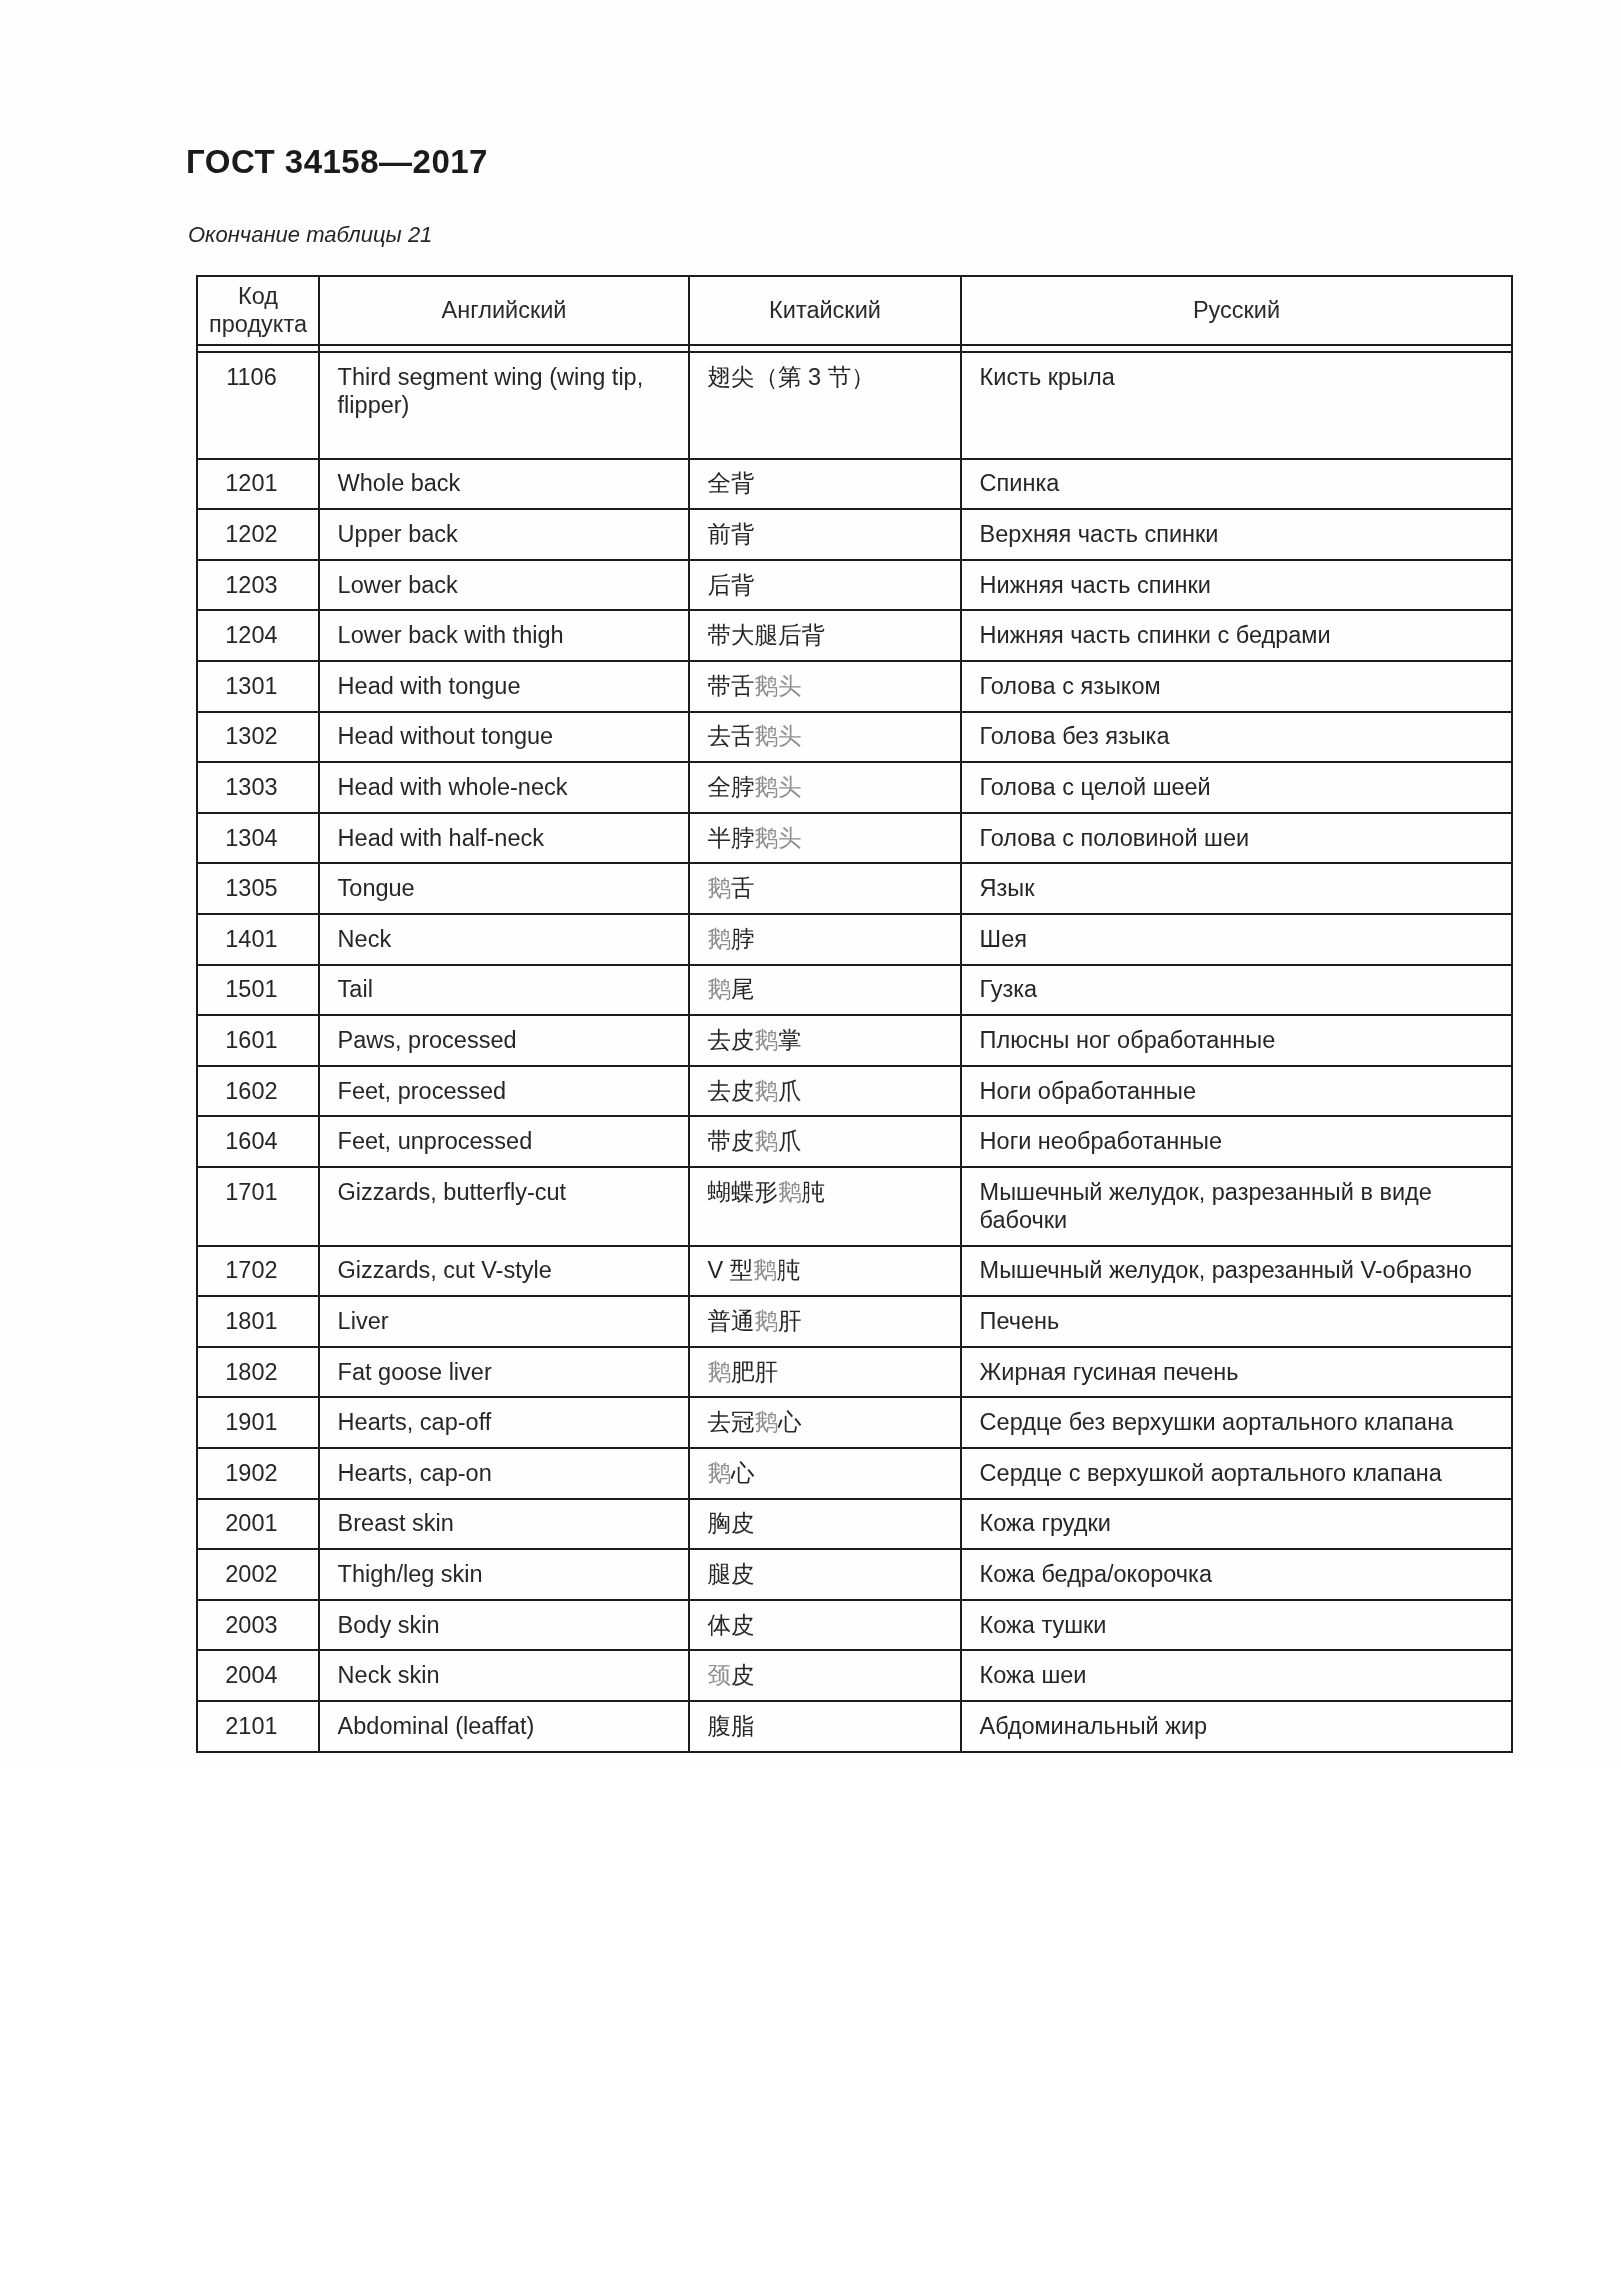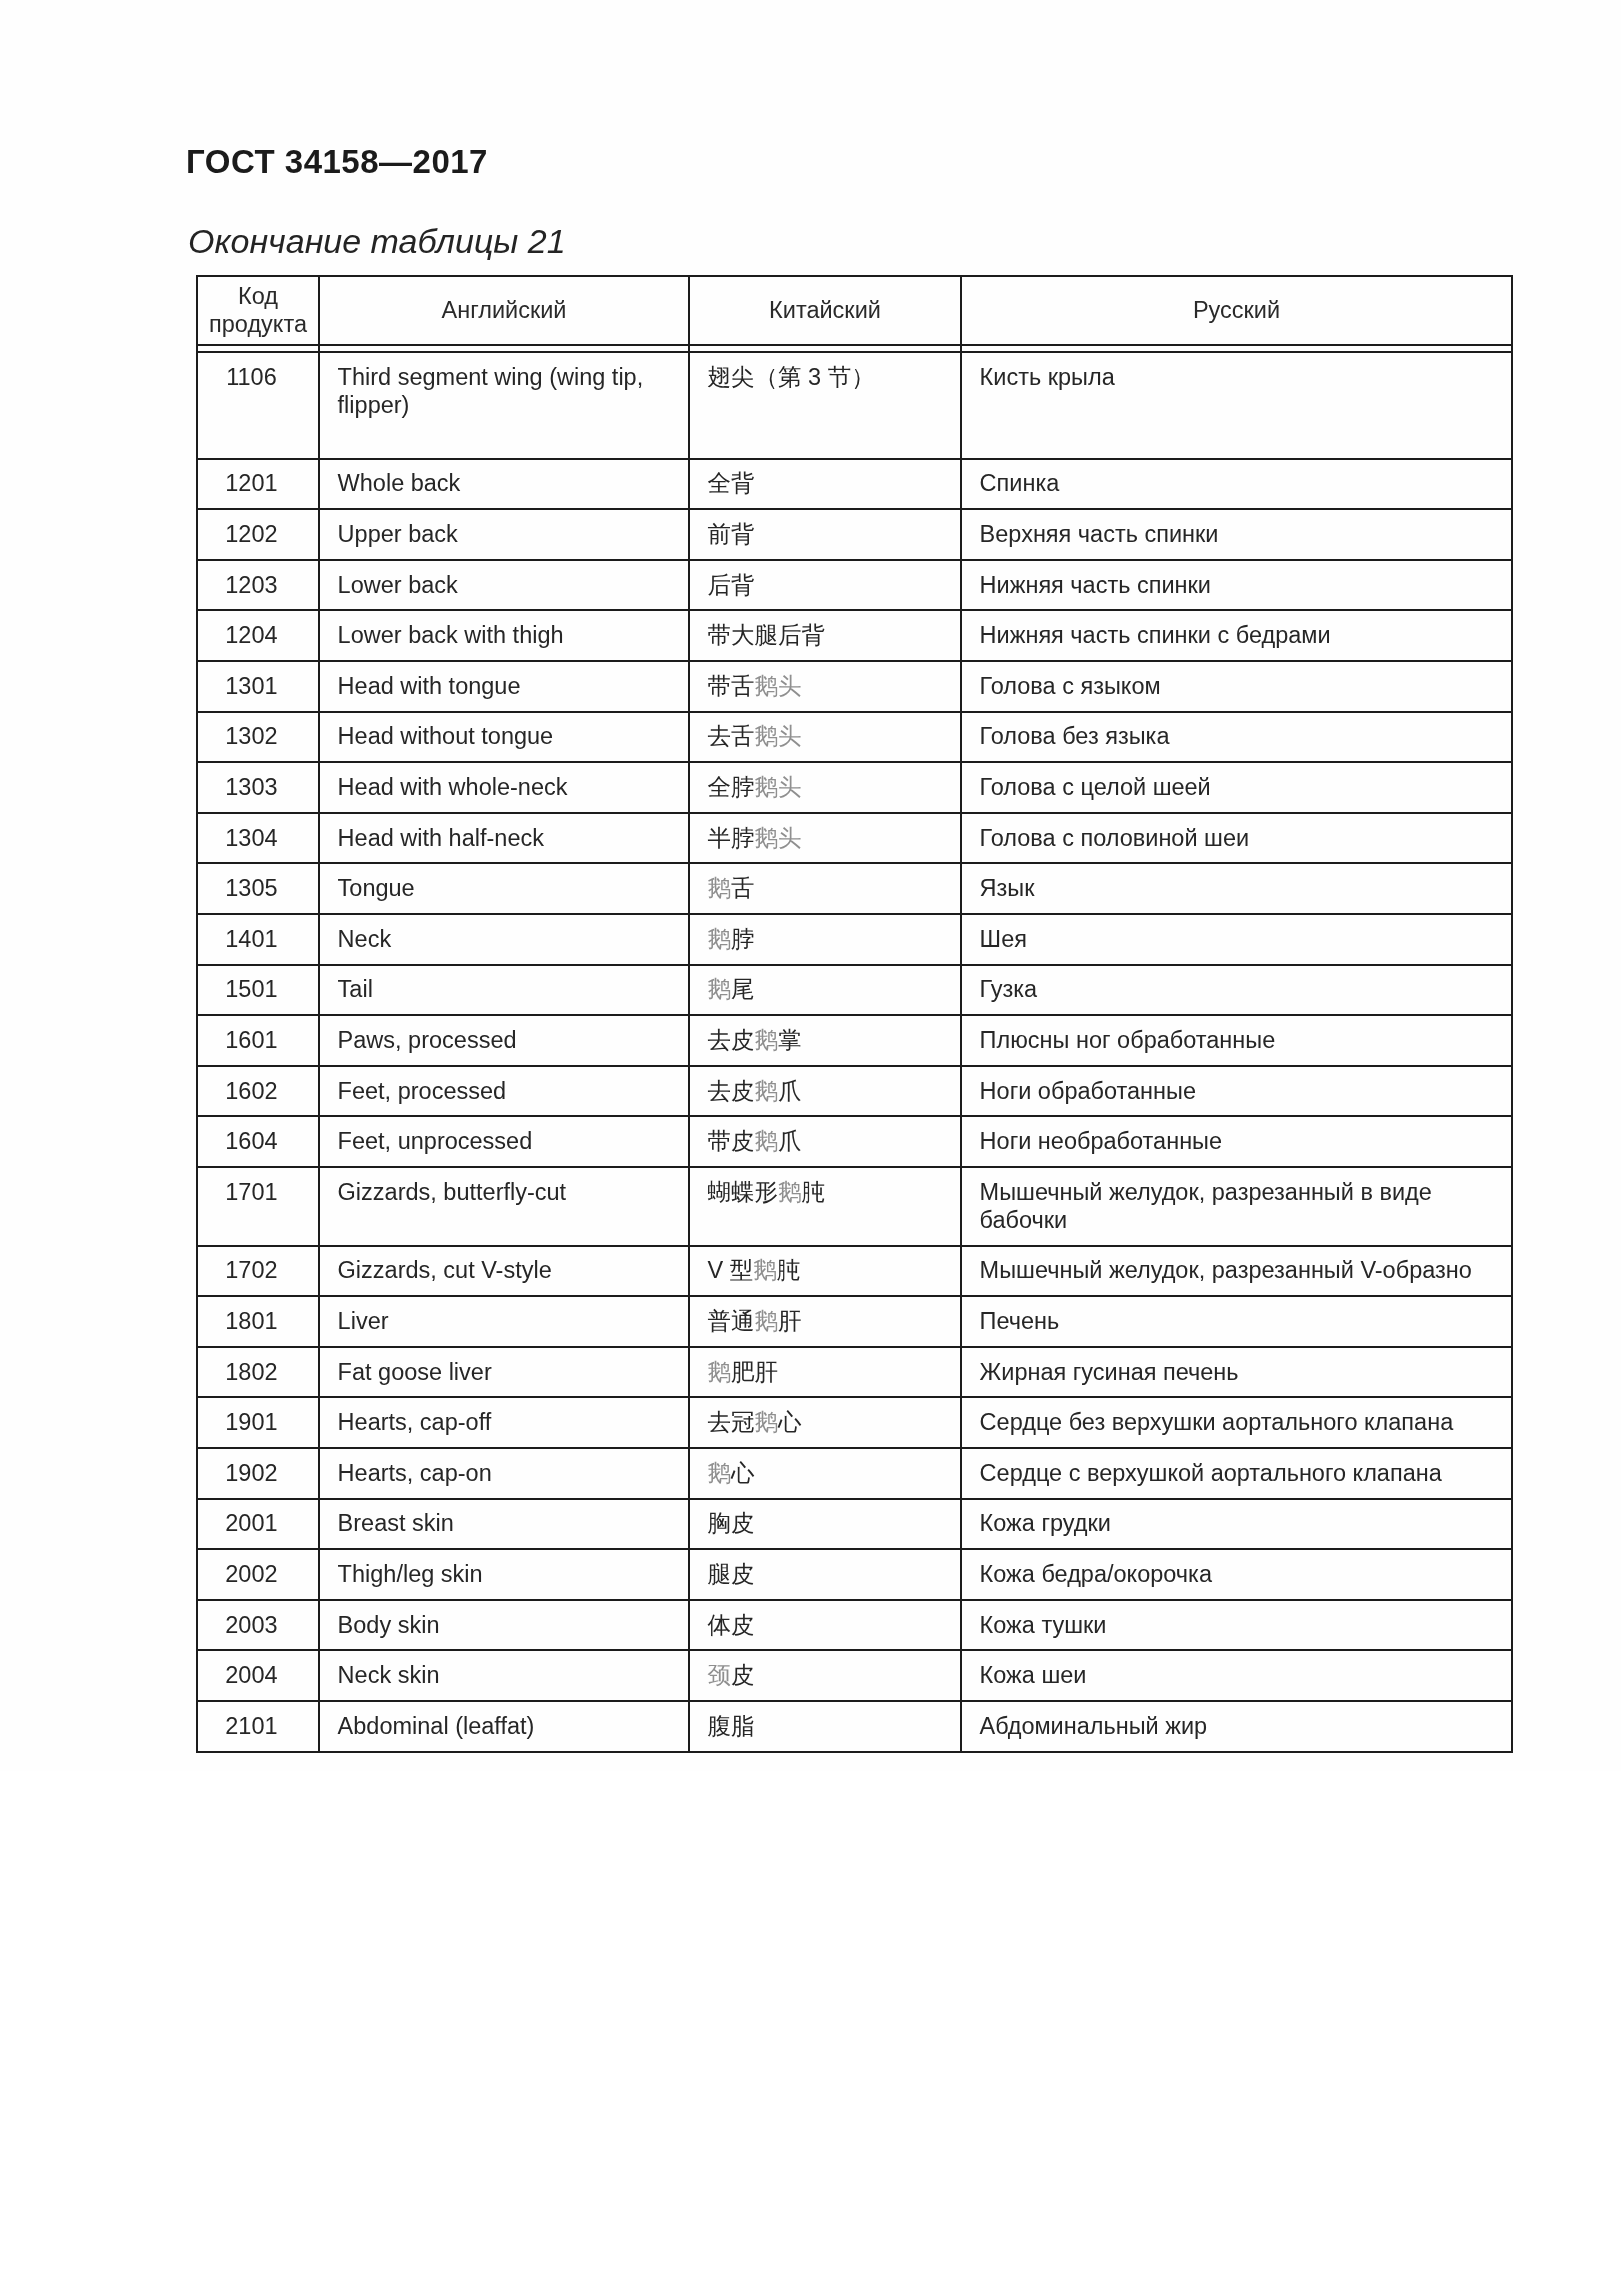--- a/index.html
+++ b/index.html
@@ -22,21 +22,21 @@
     left: 186px;
     font-size: 33px;
     font-weight: bold;
     letter-spacing: 0.5px;
     color: #1b1b1b;
   }
   .table-caption {
     position: absolute;
     top: 222px;
     left: 188px;
-    font-size: 34px;
+    font-size: 22px;
     font-style: italic;
     color: #242424;
   }
   table.product-table {
     position: absolute;
     top: 275px;
     left: 196px;
     width: 1313px;
     border-collapse: collapse;
     table-layout: fixed;

